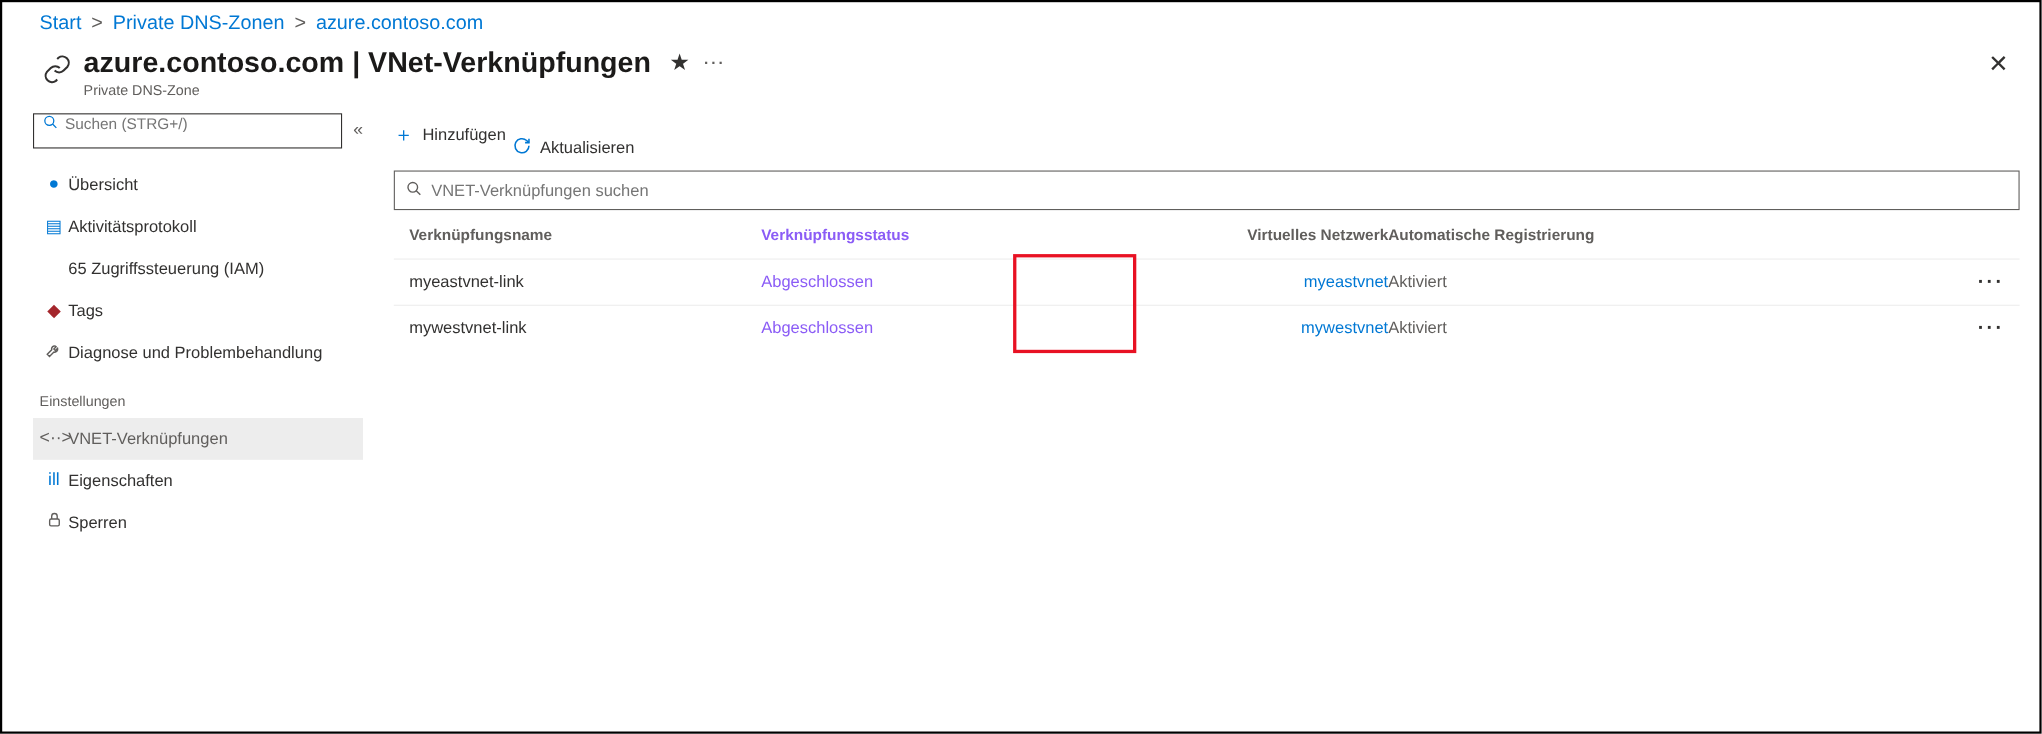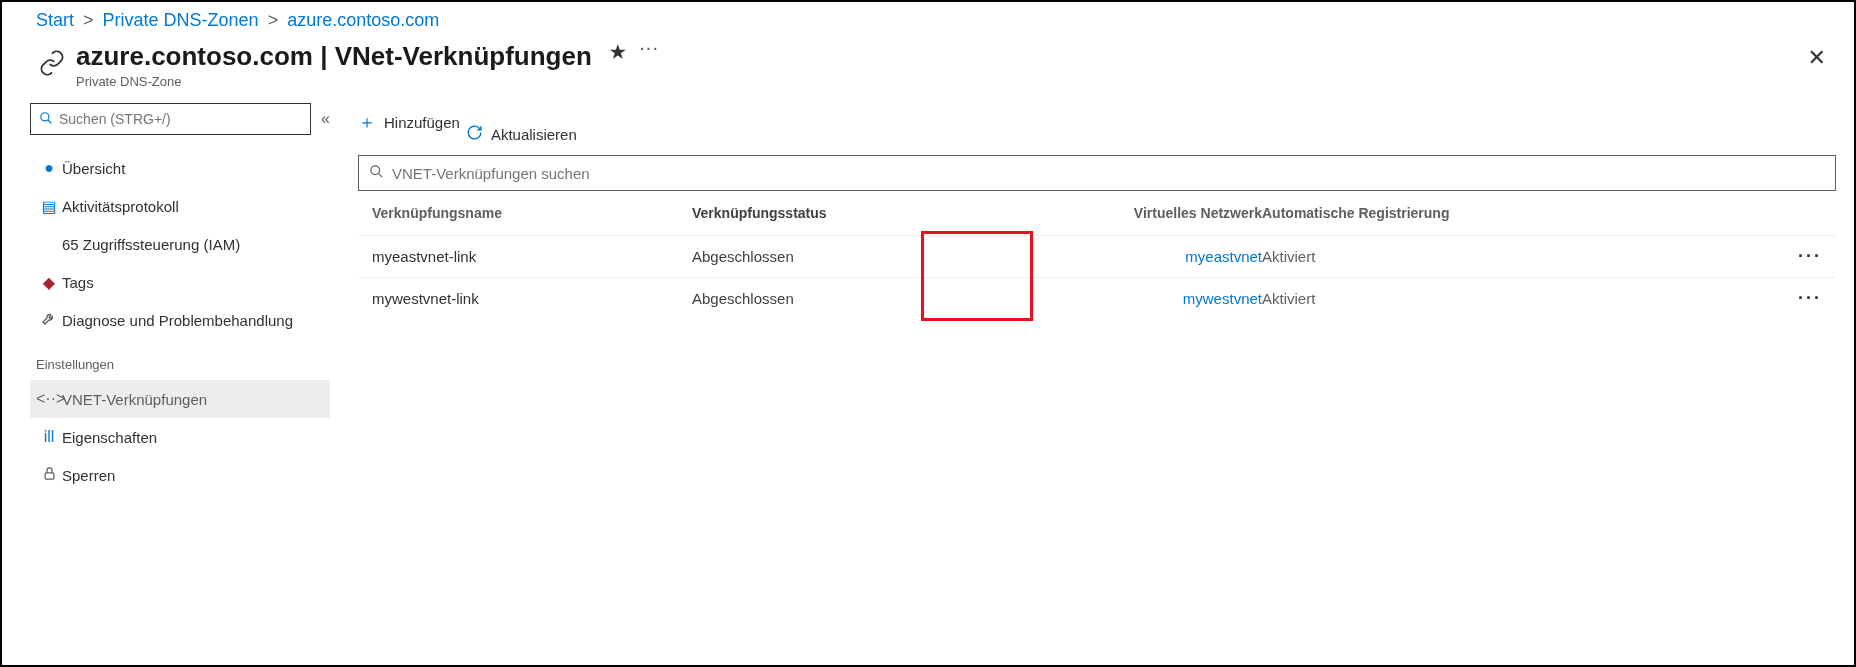--- a/index.html
+++ b/index.html
@@ -5,30 +5,30 @@
   * { box-sizing: border-box; margin: 0; padding: 0; font-family: "Segoe UI", Arial, sans-serif; }
   body { width:1856px; height:667px; background:#fff; border:2px solid #000; color:#323130; font-size:14px; overflow:hidden; }
 
   .breadcrumb { padding:8px 8px 6px 34px; font-size:18px; }
   .breadcrumb a { color:#0078d4; text-decoration:none; cursor:pointer;}
   .breadcrumb .sep { color:#605e5c; margin:0 4px;}
 
   .header { display:flex; align-items:flex-start; padding:4px 20px 14px 34px;}
   .header .hicon { width:32px; height:32px; display:flex; align-items:center; justify-content:center; font-size:20px; color:#323130; margin-right:8px; margin-top:6px;}
   .header .titlewrap { flex:0 0 auto;}
-  .header .title { font-size:26px; font-weight:600; color:#1b1a19; display:flex; align-items:flex-start;}
+  .header .title { font-size:26px; font-weight:600; color:#1b1a19; display:flex; align-items:center;}
   .header .title .star{margin-left:18px; font-size:18px; color:#323130;}
   .header .title .more{margin-left:14px; font-size:14px; color:#605e5c; letter-spacing:2px;}
   .header .subtitle{ font-size:13px; color:#605e5c; margin-top:2px;}
   .header .close{ margin-left:auto; font-size:22px; color:#323130; cursor:pointer; padding:4px 8px;}
 
   .contentwrap{ display:flex; }
   .sidebar{ width:340px; padding:0 12px 0 28px;}
   .sidesearchrow{ display:flex; align-items:center; gap:10px; margin-bottom:14px;}
-  .sidesearch{ flex:1; border:1px solid #323130; height:32px; display:flex; align-items:center; padding:0 8px;}
+  .sidesearch{ flex:1; border:1px solid #323130; height:32px; display:flex; align-items:flex-start; padding:0 8px;}
   .sidesearch input{ border:none; outline:none; flex:1; font-size:14px; color:#323130; background:transparent;}
   .searchicon{ color:#0078d4; margin-right:6px;}
   .collapse{ font-size:16px; color:#605e5c; cursor:pointer;}
   .navitem{ display:flex; align-items:center; height:38px; padding:0 6px; cursor:pointer; font-size:15px; color:#323130;}
   .navitem .icon{ width:26px; text-align:center; font-size:16px; }
   .navitem.active{ background:#ededed; color:#605e5c;}
   .navitem.active .icon{ color:#605e5c;}
   .sectionlabel{ font-size:13px; color:#605e5c; padding:18px 6px 8px 6px;}
 
   .main{ flex:1; padding:0 18px 0 16px;}
@@ -38,21 +38,21 @@
   .tool .ticon2{ color:#0078d4; font-size:18px;}
 
   .filterbox{ border:1px solid #605e5c; height:36px; display:flex; align-items:center; padding:12px 10px;}
   .filterbox .ficon{ color:#605e5c; margin-right:8px;}
   .filterbox input{ border:none; outline:none; flex:1; font-size:15px; color:#323130; background:transparent;}
 
   .tablehead{ display:flex; align-items:center; height:44px; padding:0 14px; color:#605e5c; font-size:14px; font-weight:700;}
   .row{ display:flex; align-items:center; height:42px; padding:0 14px; border-top:1px solid #ededed; font-size:15px; position:relative;}
   .row:last-child{ border-bottom:1px solid #ededed;}
   .col-name{ width:320px;}
-  .col-status{ width:250px; color:#404040;}
+  .col-status{ width:250px; color:#8b5cf6;}
   .col-vnet{ width:320px;text-align:right;}
   .col-vnet a{ color:#0078d4; text-decoration:none;}
   .col-auto{ flex:1; color:#605e5c;}
   .rowmore{ font-size:18px; font-weight:bold; color:#323130; letter-spacing:2px; cursor:pointer;}
 
   .highlightbox{ position:absolute; border:3px solid #e81123; pointer-events:none;}
 
   .icon-overview{color:#0078d4;}
   .icon-activity{color:#0078d4;}
   .icon-tags{color:#a4262c;}

